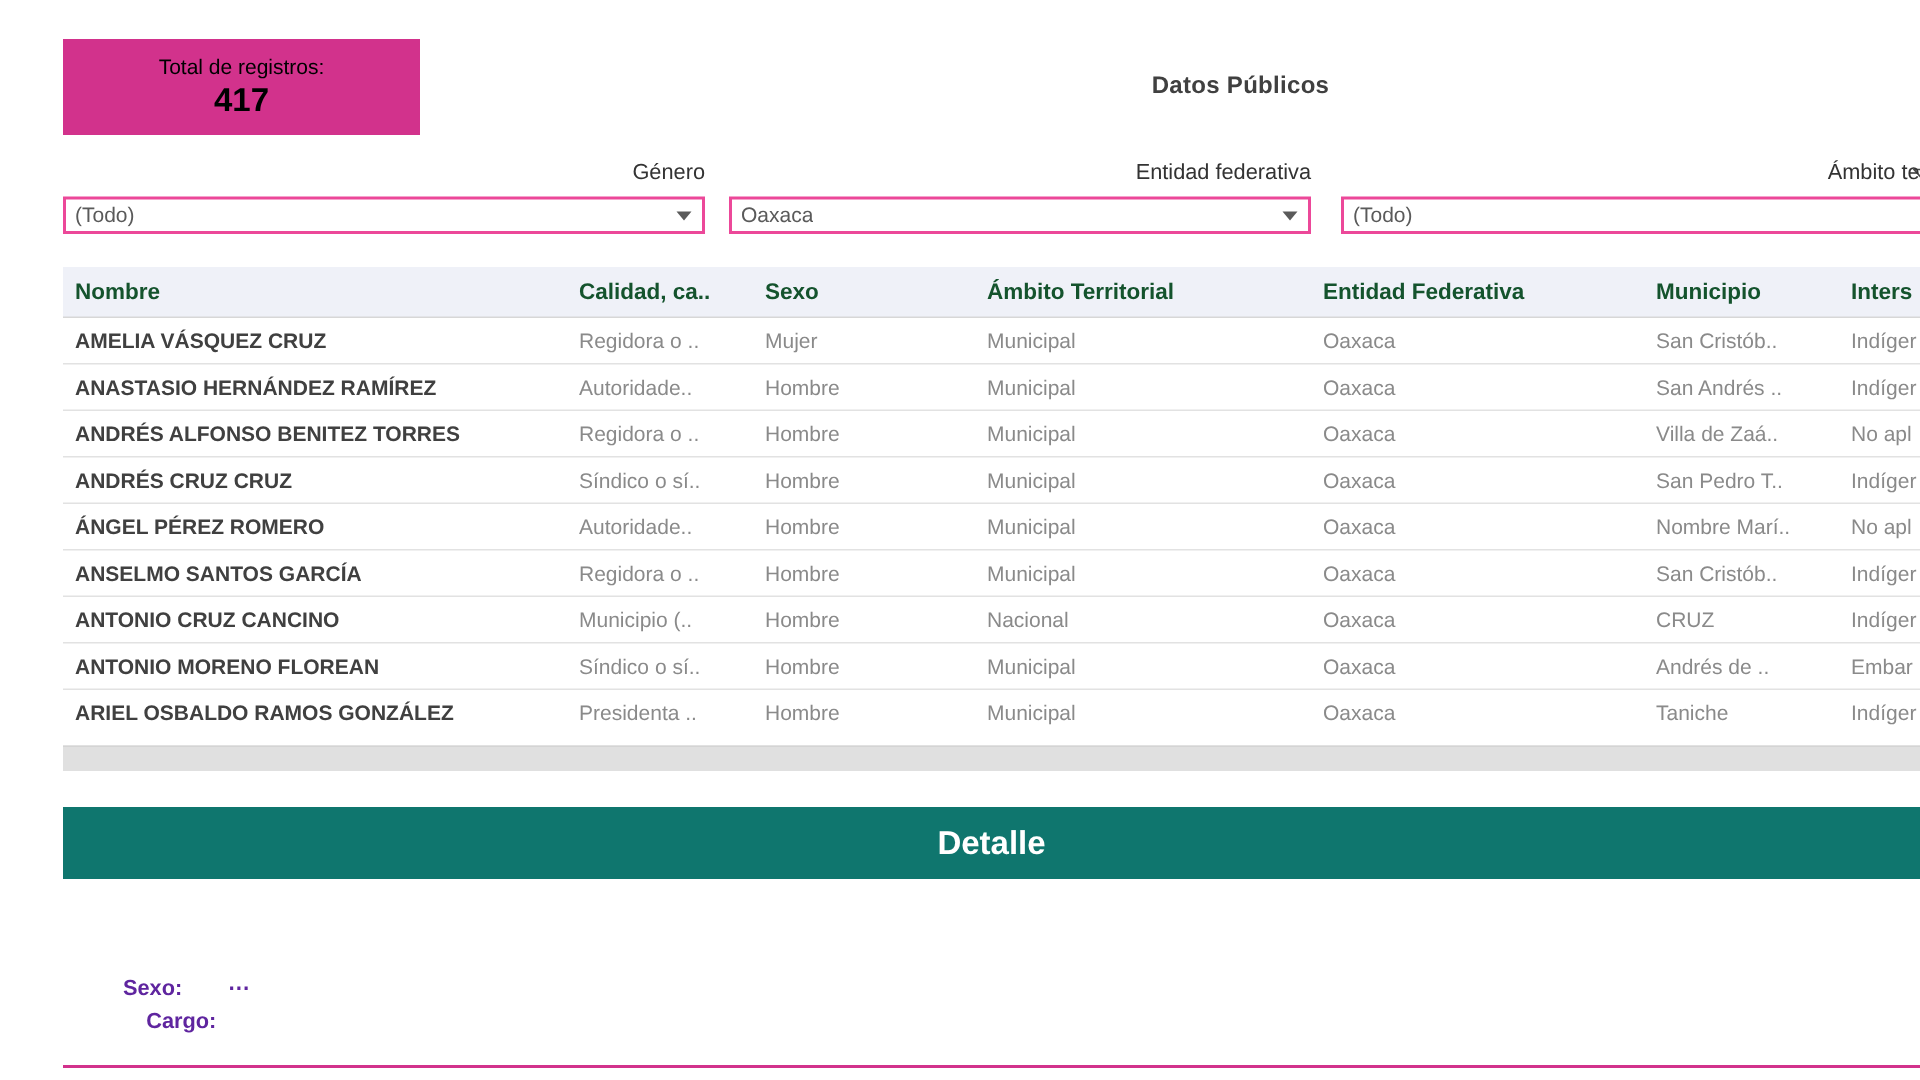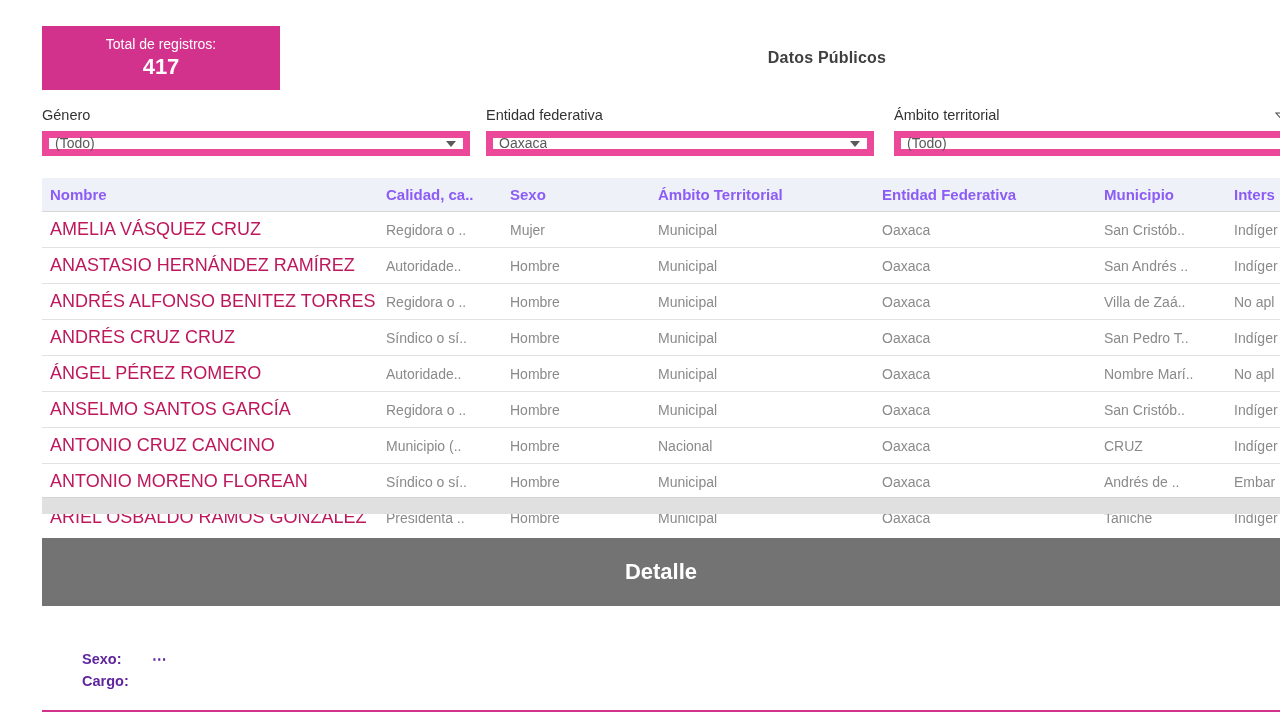--- a/index.html
+++ b/index.html
@@ -16,21 +16,21 @@
     width: 1280px; height: 720px;
     background: #ffffff;
   }
 
   
   .kpi {
     position: absolute;
     left: 42px; top: 26px;
     width: 238px; height: 64px;
     background: #d2328c;
-    color: #ffffff;
+    color: #000000;
     display: flex;
     flex-direction: column;
     align-items: center;
     justify-content: center;
     line-height: 1.15;
   }
   .kpi-label { font-size: 14px; font-weight: 400; }
   .kpi-value { font-size: 22px; font-weight: 700; margin-top: 2px; }
 
   
@@ -40,32 +40,32 @@
     width: 330px;
     text-align: center;
     font-size: 16px;
     font-weight: 700;
     color: #404040;
     letter-spacing: .2px;
   }
 
   
   .filters { position: absolute; left: 42px; top: 108px; width: 1260px; height: 58px; }
-  .filter { position: absolute; top: 0; }
+  .filter { position: absolute; top: 0; text-align: right; }
   .filter-label {
     font-size: 14.5px;
     color: #333333;
     line-height: 1;
     margin-bottom: 8px;
     white-space: nowrap;
   }
   .filter-box {
     position: relative;
     height: 25px;
-    border: 7px solid #ec4899;
+    border: 2px solid #ec4899;
     background: #ffffff;
     display: flex;
     align-items: center;
     padding: 0 22px 0 6px;
     font-size: 14px;
     color: #5a5a5a;
   }
   .filter-box .val { white-space: nowrap; overflow: hidden; text-overflow: ellipsis; }
   .caret {
     position: absolute; right: 7px; top: 50%;
@@ -89,42 +89,42 @@
   
   .table-wrap {
     position: absolute;
     left: 42px; top: 178px;
     width: 1238px;
     overflow: hidden;
   }
   table.grid { border-collapse: collapse; width: 1380px; table-layout: fixed; }
   table.grid th {
     background: #eff1f8;
-    color: #8b5cf6;
+    color: #14532d;
     font-size: 15px;
     font-weight: 700;
     text-align: left;
     padding: 8px 6px 8px 8px;
     white-space: nowrap;
     overflow: hidden;
     border: none;
     margin-top: 41px;
   }
   table.grid td {
     font-size: 14px;
     padding: 7px 6px 7px 8px;
     white-space: nowrap;
     overflow: hidden;
     border-top: 1px solid #e2e2e2;
     color: #8a8a8a;
   }
   table.grid td.name {
-    color: #be185d;
-    font-weight: 400;
-    font-size: 18px;
+    color: #404040;
+    font-weight: 700;
+    font-size: 14px;
   }
   table.grid tr:first-child td { border-top: 1px solid #d7d7d7; }
   .col-nombre   { width: 336px; }
   .col-calidad  { width: 124px; }
   .col-sexo     { width: 148px; }
   .col-ambito   { width: 224px; }
   .col-entidad  { width: 222px; }
   .col-muni     { width: 130px; }
   .col-inter    { width: 196px; }
 
@@ -133,40 +133,40 @@
     left: 42px; top: 497px;
     width: 1238px; height: 17px;
     background: #e0e0e0;
     border-top: 1px solid #d4d4d4;
   }
 
   
   .detalle-banner {
     position: absolute;
     left: 42px; top: 538px;
-    width: 1238px; height: 68px;
-    background: #737373;
+    width: 1238px; height: 48px;
+    background: #0f766e;
     color: #ffffff;
     display: flex;
     align-items: center;
     justify-content: center;
     font-size: 22px;
     font-weight: 700;
   }
 
   
   .detail-fields {
     position: absolute;
     left: 82px; top: 648px;
     font-size: 14.5px;
     font-weight: 700;
     color: #5f259f;
     line-height: 22px;
   }
-  .detail-row { display: flex; align-items: baseline; }
+  .detail-row { display: flex; align-items: baseline; justify-content: flex-end; }
   .detail-key { min-width: 56px; }
   .detail-val { margin-left: 14px; color: #5f259f; letter-spacing: 1px; }
 
   .bottom-rule {
     position: absolute;
     left: 42px; top: 710px;
     width: 1238px; height: 2px;
     background: #d2328c;
   }
 </style>

